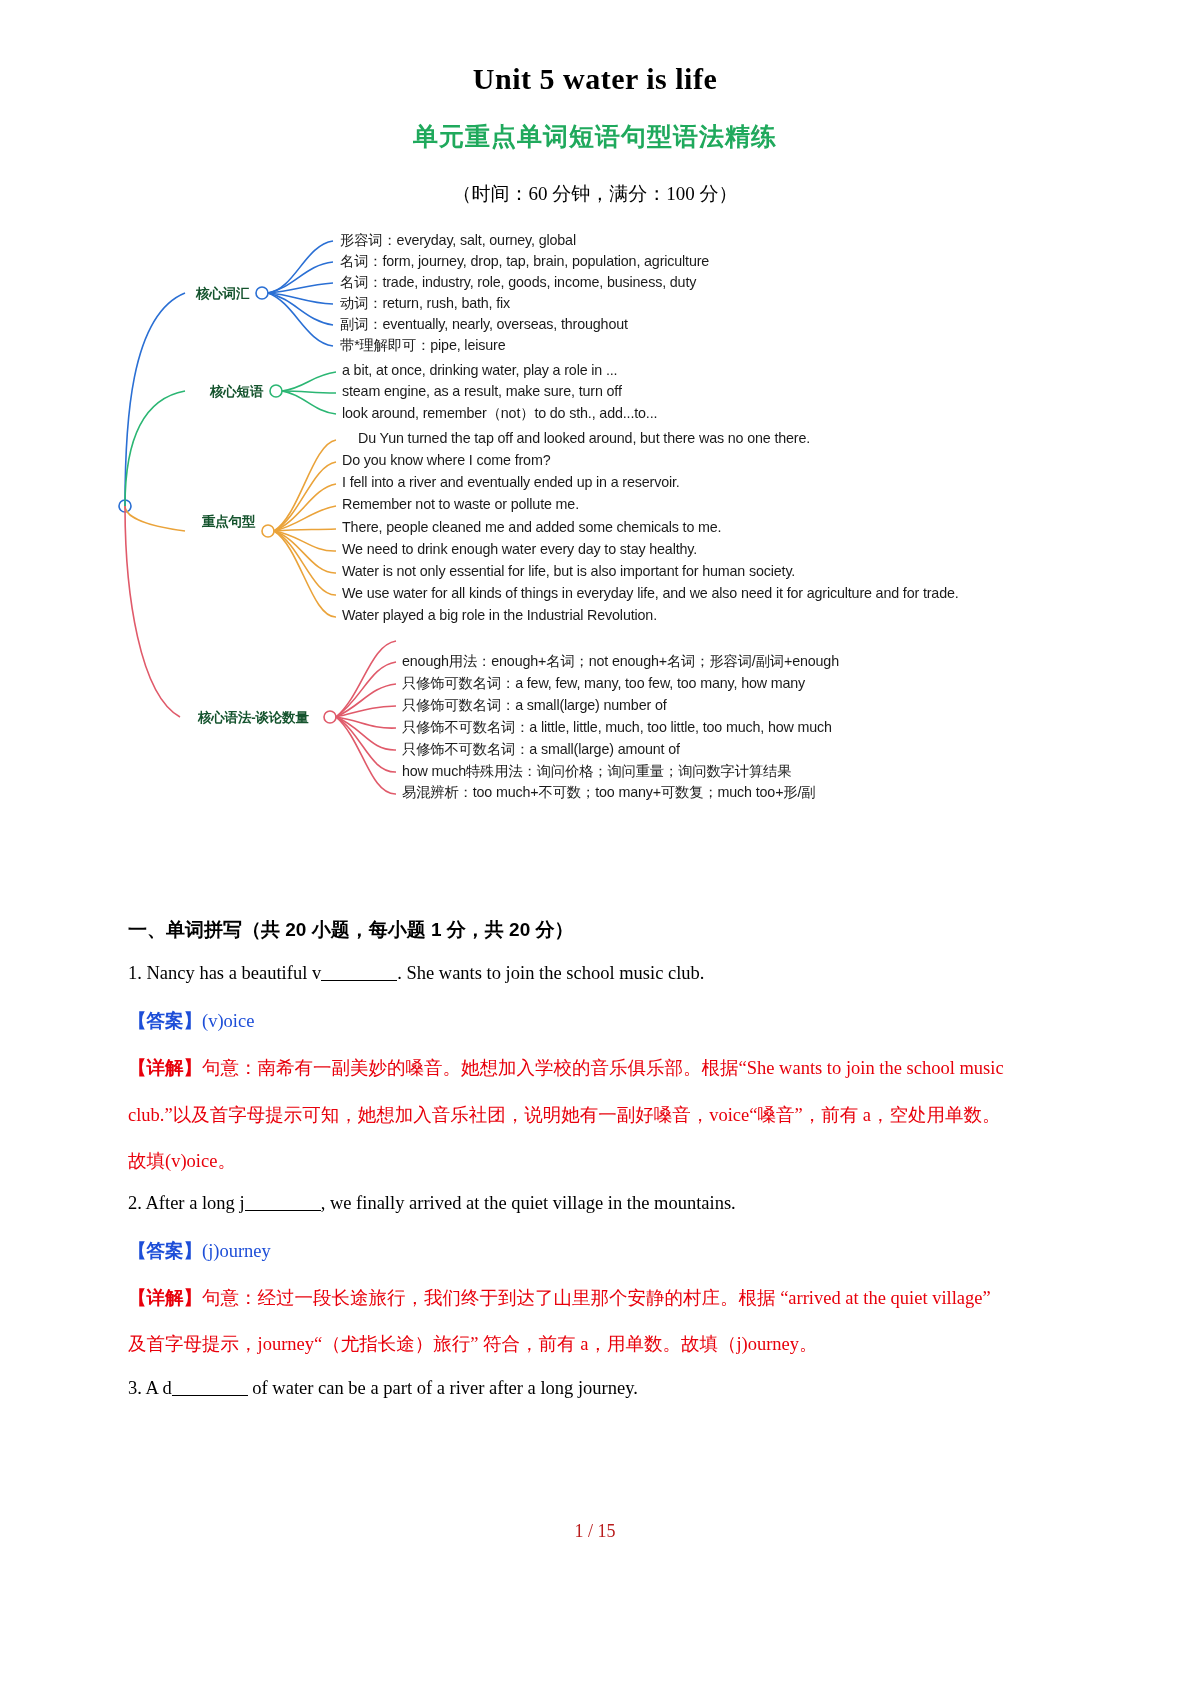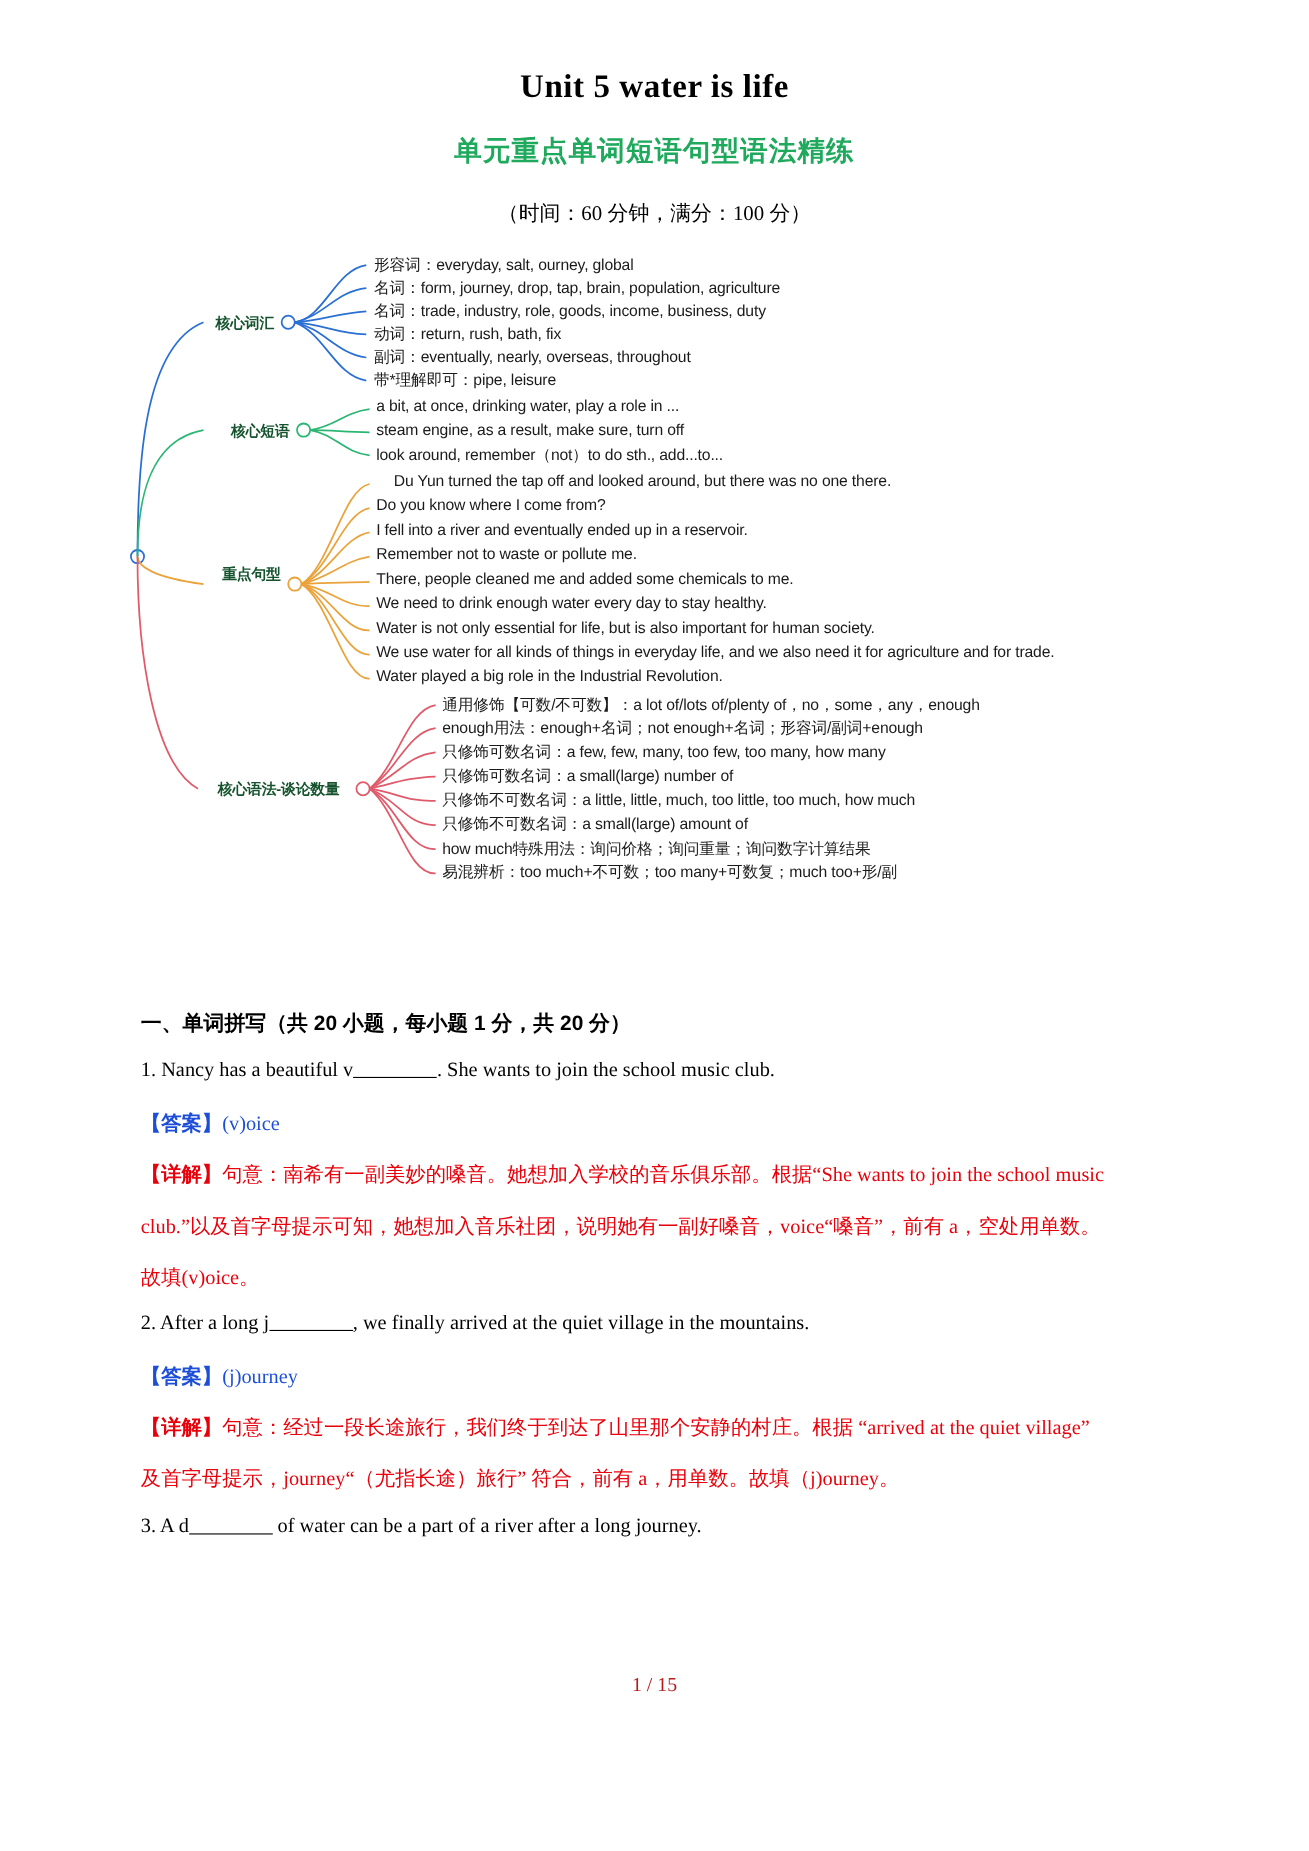--- a/index.html
+++ b/index.html
@@ -204,21 +204,20 @@
     <div class="mm-leaf" style="left:342px; top:205px;margin-left:16px;">Du Yun turned the tap off and looked around, but there was no one there.</div>
     <div class="mm-leaf" style="left:342px; top:227px;">Do you know where I come from?</div>
     <div class="mm-leaf" style="left:342px; top:249px;">I fell into a river and eventually ended up in a reservoir.</div>
     <div class="mm-leaf" style="left:342px; top:271px;">Remember not to waste or pollute me.</div>
     <div class="mm-leaf" style="left:342px; top:294px;">There, people cleaned me and added some chemicals to me.</div>
     <div class="mm-leaf" style="left:342px; top:316px;">We need to drink enough water every day to stay healthy.</div>
     <div class="mm-leaf" style="left:342px; top:338px;">Water is not only essential for life, but is also important for human society.</div>
     <div class="mm-leaf" style="left:342px; top:360px;">We use water for all kinds of things in everyday life, and we also need it for agriculture and for trade.</div>
     <div class="mm-leaf" style="left:342px; top:382px;">Water played a big role in the Industrial Revolution.</div>
 
-    <div class="mm-leaf" style="left:402px; top:406px;">通用修饰【可数/不可数】：a lot of/lots of/plenty of，no，some，any，enough</div>
     <div class="mm-leaf" style="left:402px; top:427px;">enough用法：enough+名词；not enough+名词；形容词/副词+enough</div>
     <div class="mm-leaf" style="left:402px; top:449px;">只修饰可数名词：a few, few, many, too few, too many, how many</div>
     <div class="mm-leaf" style="left:402px; top:471px;">只修饰可数名词：a small(large) number of</div>
     <div class="mm-leaf" style="left:402px; top:493px;">只修饰不可数名词：a little, little, much, too little, too much, how much</div>
     <div class="mm-leaf" style="left:402px; top:515px;">只修饰不可数名词：a small(large) amount of</div>
     <div class="mm-leaf" style="left:402px; top:537px;">how much特殊用法：询问价格；询问重量；询问数字计算结果</div>
     <div class="mm-leaf" style="left:402px; top:558px;">易混辨析：too much+不可数；too many+可数复；much too+形/副</div>
   </div>
 
   <div class="section-head" style="left:128px; top:917px;">一、单词拼写（共 20 小题，每小题 1 分，共 20 分）</div>

